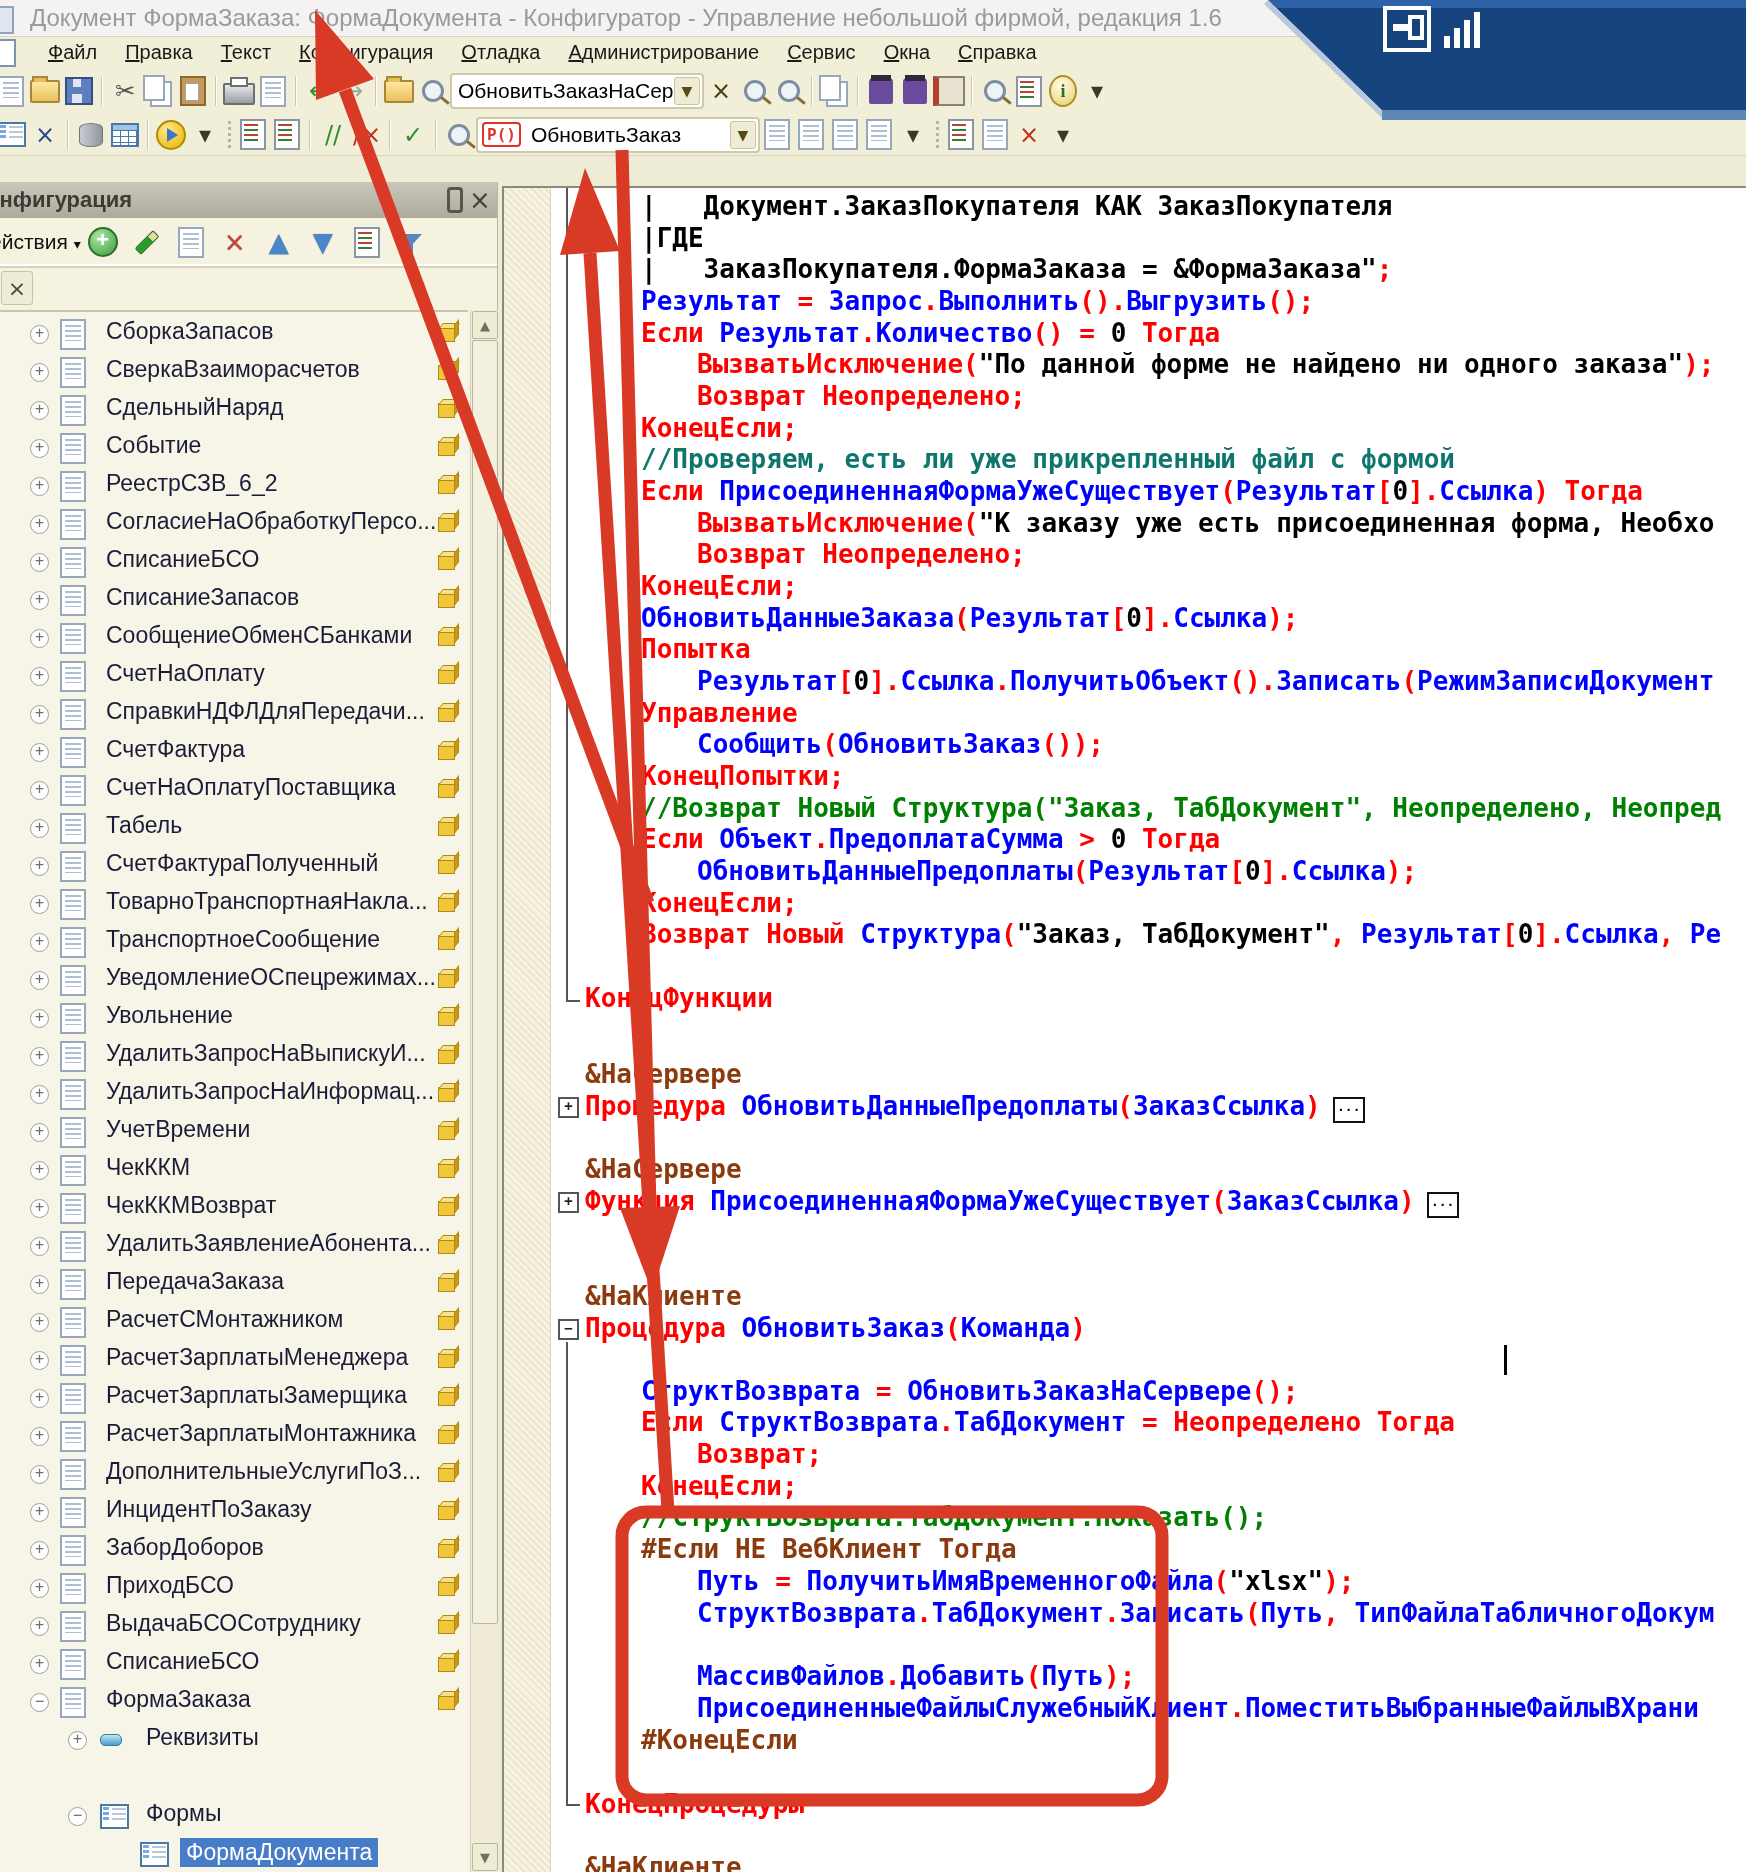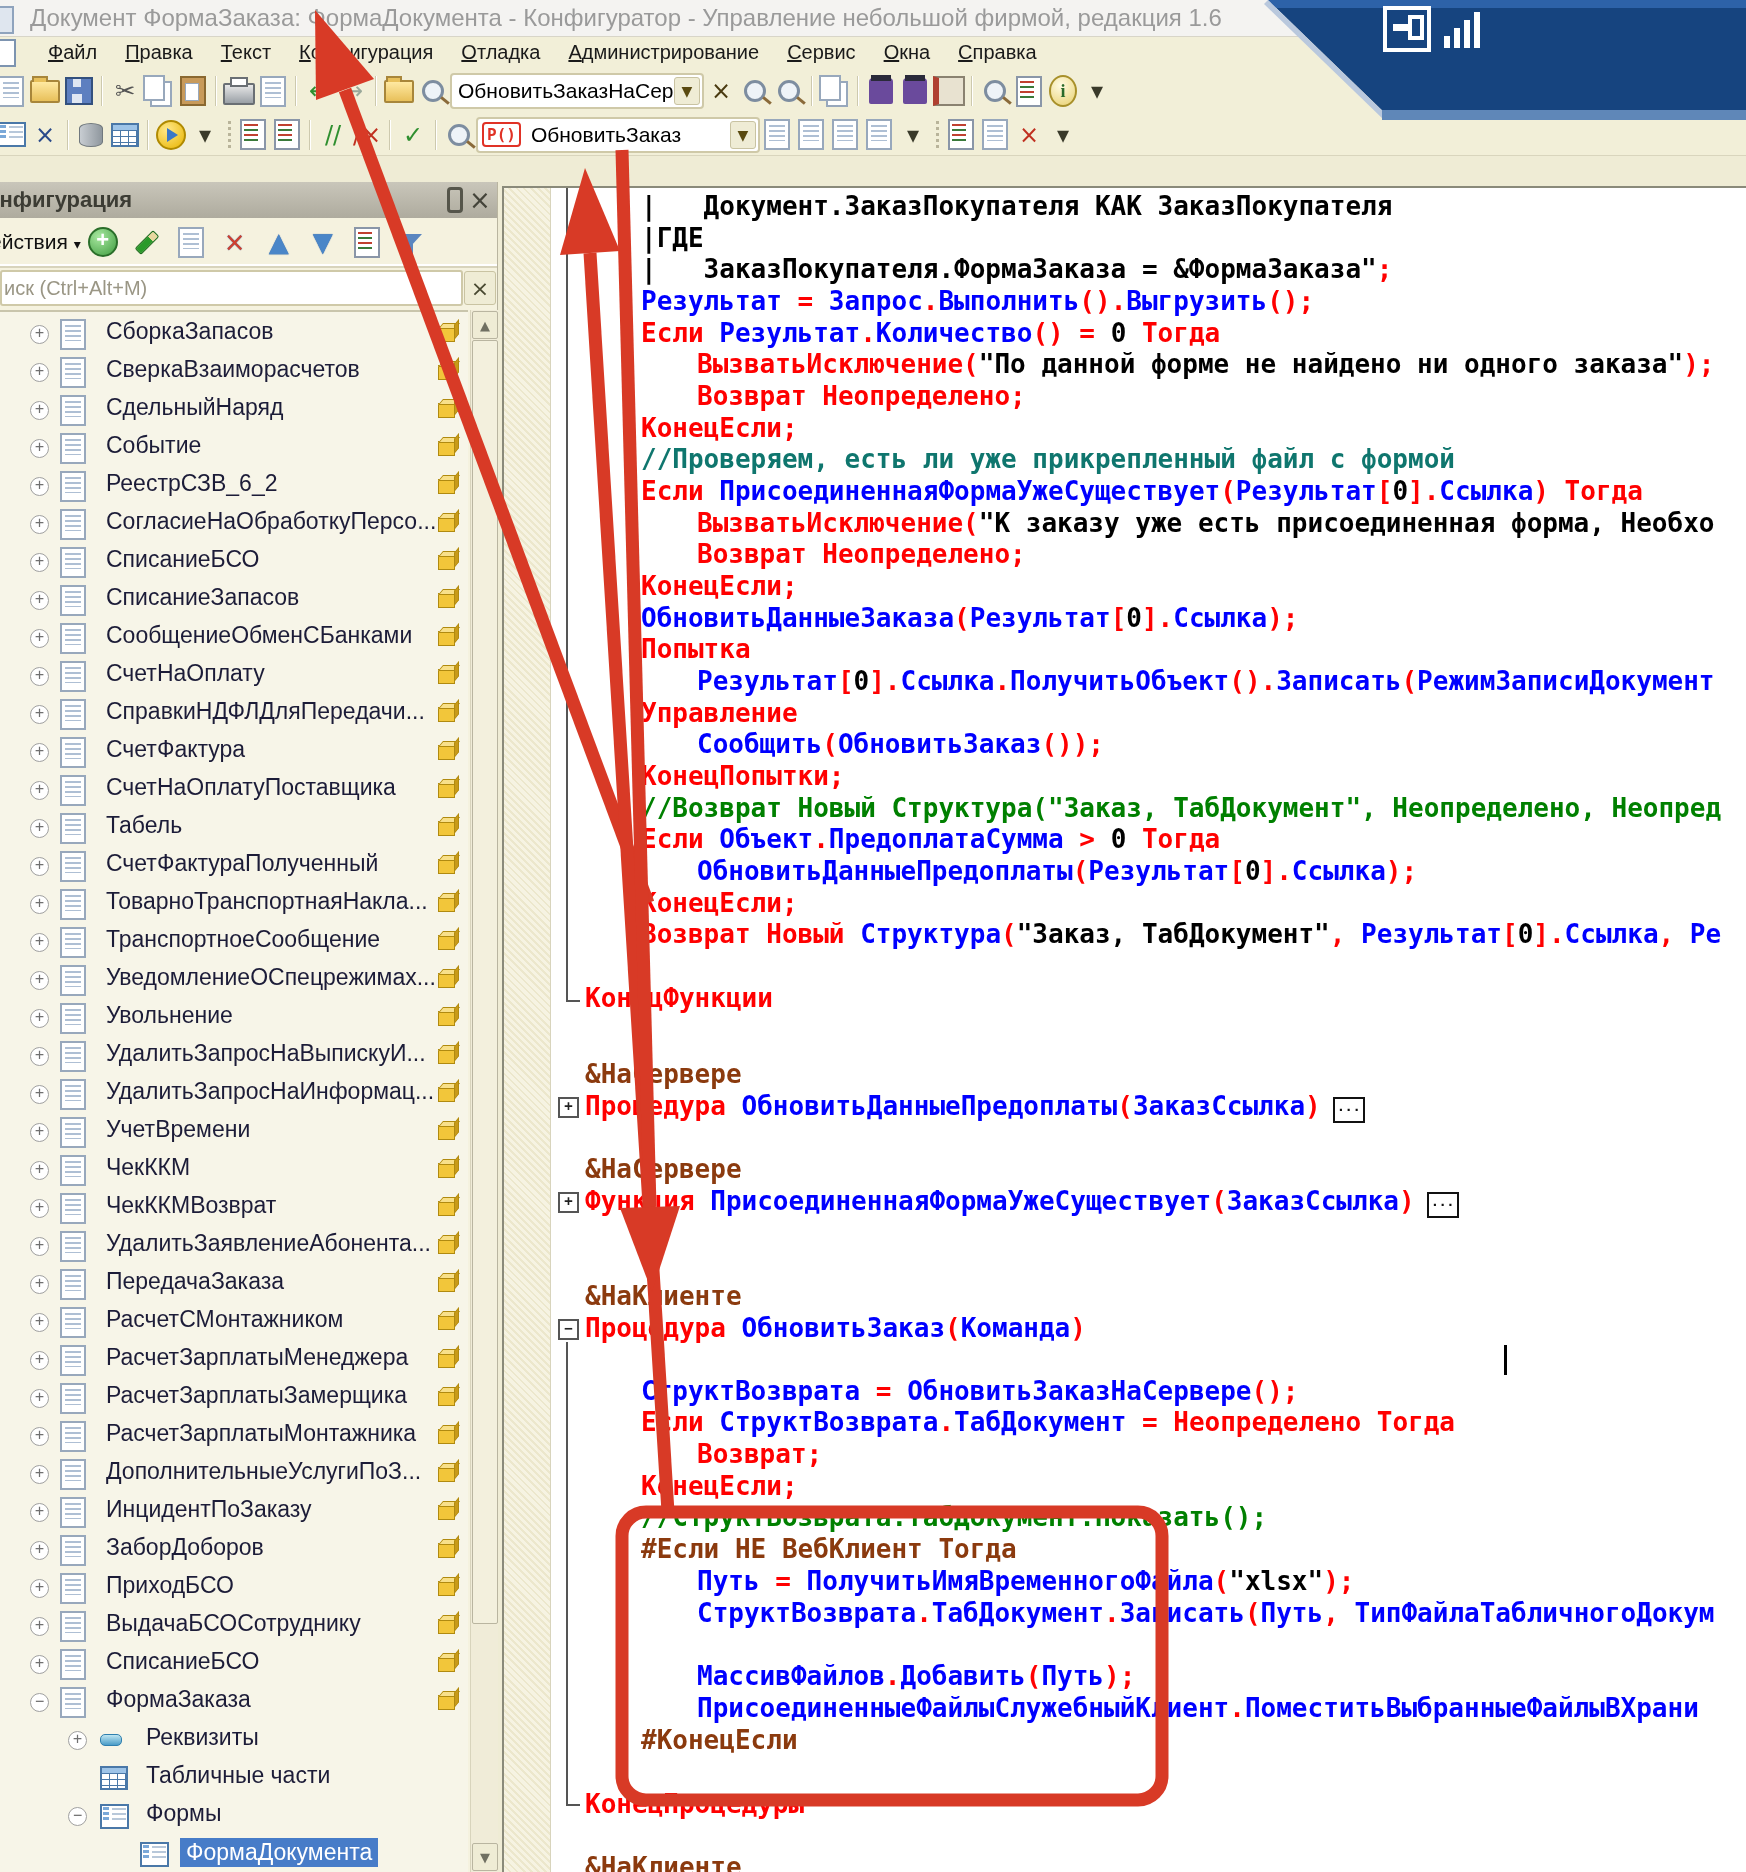--- a/index.html
+++ b/index.html
@@ -325,21 +325,20 @@
         <span class="blue-ar" style="color: rgb(74, 134, 200);">▼</span>
       </div>
       <div class="abtn">
         <span class="i-notes"></span>
       </div>
       <div class="abtn">
         <span class="i-funnel"></span>
       </div>
     </div>
   <div class="abs" id="search-row">
-    <div id="search-input">иск (Ctrl+Alt+M)</div>
     <div id="search-clear">×</div>
   </div>
   <div class="abs" id="tree">
       <div class="trow" style="top: 5px; left: 0px; width: 468px;">
         <span class="texp" style="position: absolute; left: 30px;">+</span>
         <span class="i-doc" style="position: absolute; left: 60px;"></span>
         <span class="tlabel" style="position: absolute; left: 96px; top: 1px;">СборкаЗапасов</span>
         <span class="i-cube tcube" style="top: 10px;"></span>
       </div>
       <div class="trow" style="top: 43px; left: 0px; width: 468px;">
@@ -555,24 +554,20 @@
       <div class="trow" style="top: 1373px; left: 0px; width: 468px;">
         <span class="texp" style="position: absolute; left: 30px;">−</span>
         <span class="i-doc" style="position: absolute; left: 60px;"></span>
         <span class="tlabel" style="position: absolute; left: 96px; top: 1px;">ФормаЗаказа</span>
         <span class="i-cube tcube" style="top: 10px;"></span>
       </div>
       <div class="trow" style="top: 1411px; left: 0px; width: 468px;">
         <span class="texp" style="position: absolute; left: 68px;">+</span>
         <span class="i-pill" style="position: absolute; left: 100px;"></span>
         <span class="tlabel" style="position: absolute; left: 136px; top: 1px;">Реквизиты</span>
-      </div>
-      <div class="trow" style="top: 1449px; left: 0px; width: 468px;">
-        <span class="i-table" style="position: absolute; left: 100px;"></span>
-        <span class="tlabel" style="position: absolute; left: 136px; top: 1px;">Табличные части</span>
       </div>
       <div class="trow" style="top: 1487px; left: 0px; width: 468px;">
         <span class="texp" style="position: absolute; left: 68px;">−</span>
         <span class="i-form" style="position: absolute; left: 100px;"></span>
         <span class="tlabel" style="position: absolute; left: 136px; top: 1px;">Формы</span>
       </div>
       <div class="trow" style="top: 1525px; left: 0px; width: 468px;">
         <span class="i-form" style="position: absolute; left: 140px;"></span>
         <span class="tlabel sel" style="position: absolute; left: 170px; top: 1px;">ФормаДокумента</span>
       </div>

